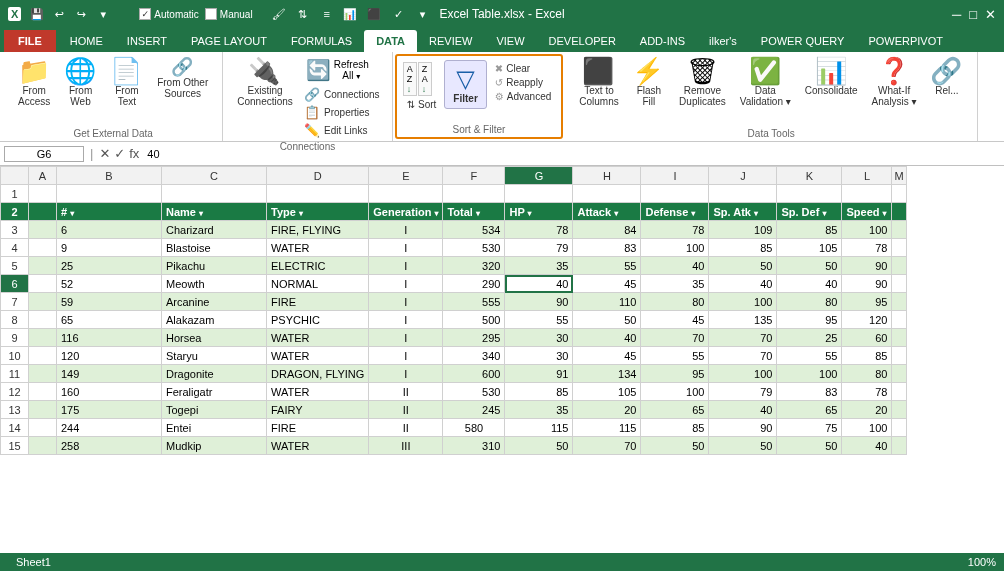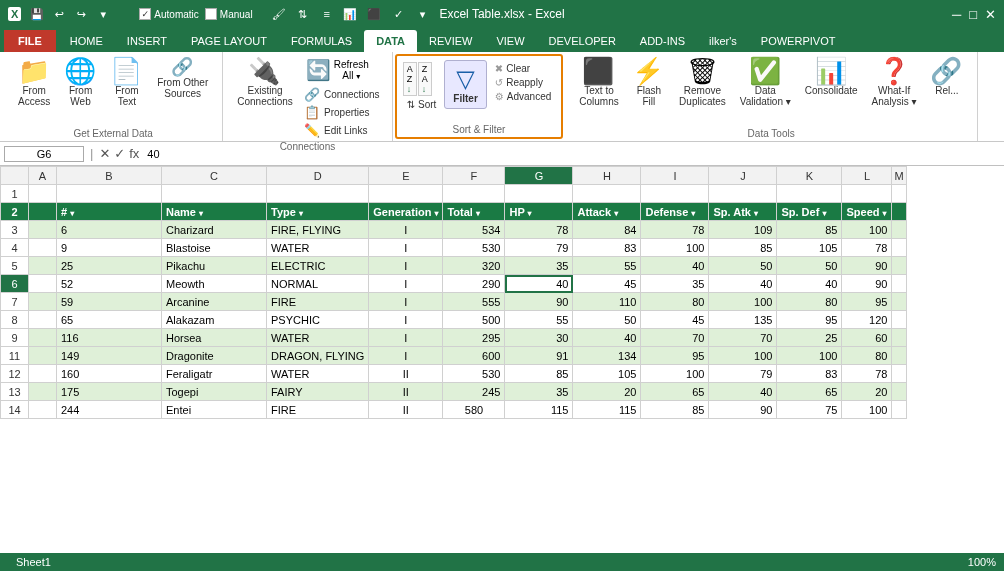--- a/index.html
+++ b/index.html
@@ -275,20 +275,21 @@
   <div class="ribbon-tab">HOME</div>
   <div class="ribbon-tab">INSERT</div>
   <div class="ribbon-tab">PAGE LAYOUT</div>
   <div class="ribbon-tab">FORMULAS</div>
   <div class="ribbon-tab active">DATA</div>
   <div class="ribbon-tab">REVIEW</div>
   <div class="ribbon-tab">VIEW</div>
   <div class="ribbon-tab">DEVELOPER</div>
   <div class="ribbon-tab">ADD-INS</div>
   <div class="ribbon-tab">ilker's</div>
+  <div class="ribbon-tab">POWER QUERY</div>
   <div class="ribbon-tab">POWERPIVOT</div>
 </div>
 
 <div class="ribbon">
 
   <div class="ribbon-group">
     <div class="ribbon-items">
       <div class="large-btn">
         <span class="large-btn-icon">📁</span>
         <span class="large-btn-label">From<br>Access</span>
@@ -611,20 +612,36 @@
         <td style="background:#dff0d8;text-align:center;">I</td>
         <td style="background:#dff0d8;text-align:right;">295</td>
         <td style="background:#dff0d8;text-align:right;">30</td>
         <td style="background:#dff0d8;text-align:right;">40</td>
         <td style="background:#dff0d8;text-align:right;">70</td>
         <td style="background:#dff0d8;text-align:right;">70</td>
         <td style="background:#dff0d8;text-align:right;">25</td>
         <td style="background:#dff0d8;text-align:right;">60</td>
         <td style="background:#dff0d8;"></td>
       </tr>
+      <tr class="data-row">
+        <td class="row-num">10</td>
+        <td></td>
+        <td>120</td>
+        <td>Staryu</td>
+        <td>WATER</td>
+        <td style="text-align:center;">I</td>
+        <td style="text-align:right;">340</td>
+        <td style="text-align:right;">30</td>
+        <td style="text-align:right;">45</td>
+        <td style="text-align:right;">55</td>
+        <td style="text-align:right;">70</td>
+        <td style="text-align:right;">55</td>
+        <td style="text-align:right;">85</td>
+        <td></td>
+      </tr>
       <tr class="data-row" style="background:#dff0d8;">
         <td class="row-num">11</td>
         <td style="background:#dff0d8;"></td>
         <td style="background:#dff0d8;">149</td>
         <td style="background:#dff0d8;">Dragonite</td>
         <td style="background:#dff0d8;">DRAGON, FLYING</td>
         <td style="background:#dff0d8;text-align:center;">I</td>
         <td style="background:#dff0d8;text-align:right;">600</td>
         <td style="background:#dff0d8;text-align:right;">91</td>
         <td style="background:#dff0d8;text-align:right;">134</td>
@@ -675,20 +692,36 @@
         <td style="text-align:center;">II</td>
         <td style="text-align:center;">580</td>
         <td style="text-align:right;">115</td>
         <td style="text-align:right;">115</td>
         <td style="text-align:right;">85</td>
         <td style="text-align:right;">90</td>
         <td style="text-align:right;">75</td>
         <td style="text-align:right;">100</td>
         <td></td>
       </tr>
+      <tr class="data-row" style="background:#dff0d8;">
+        <td class="row-num">15</td>
+        <td style="background:#dff0d8;"></td>
+        <td style="background:#dff0d8;">258</td>
+        <td style="background:#dff0d8;">Mudkip</td>
+        <td style="background:#dff0d8;">WATER</td>
+        <td style="background:#dff0d8;text-align:center;">III</td>
+        <td style="background:#dff0d8;text-align:right;">310</td>
+        <td style="background:#dff0d8;text-align:right;">50</td>
+        <td style="background:#dff0d8;text-align:right;">70</td>
+        <td style="background:#dff0d8;text-align:right;">50</td>
+        <td style="background:#dff0d8;text-align:right;">50</td>
+        <td style="background:#dff0d8;text-align:right;">50</td>
+        <td style="background:#dff0d8;text-align:right;">40</td>
+        <td style="background:#dff0d8;"></td>
+      </tr>
 
     </tbody>
   </table>
 </div>
 
 <div class="status-bar">
   <div>
     <span style="cursor:pointer;padding:0 8px;">Sheet1</span>
   </div>
   <div style="display:flex;gap:8px;align-items:center;">

